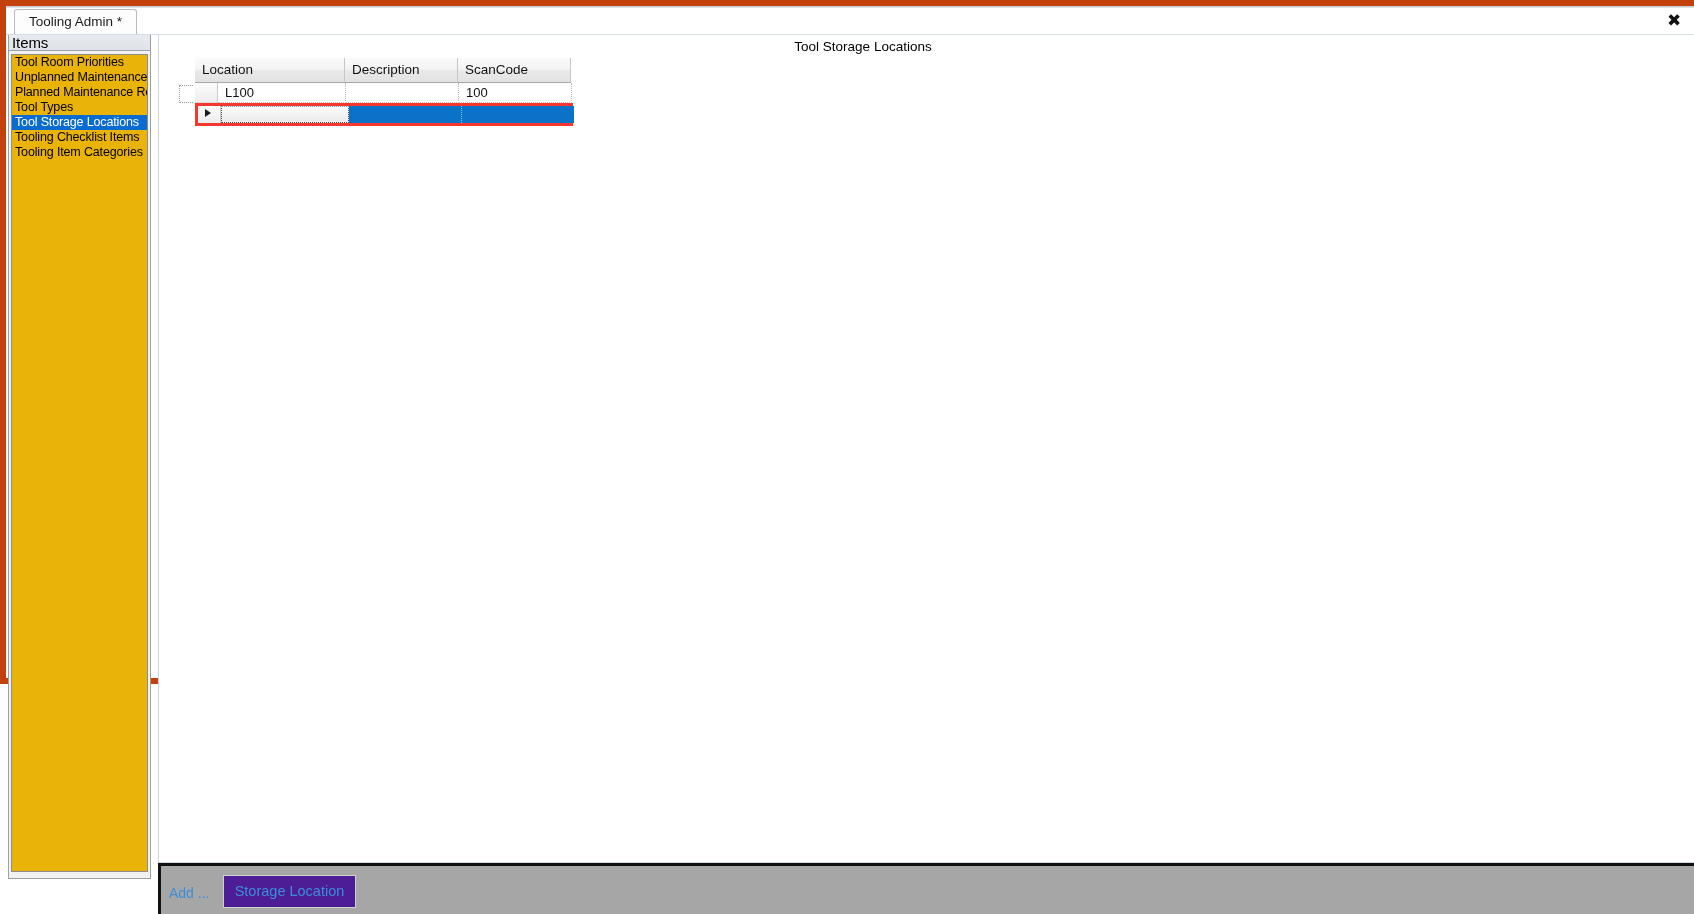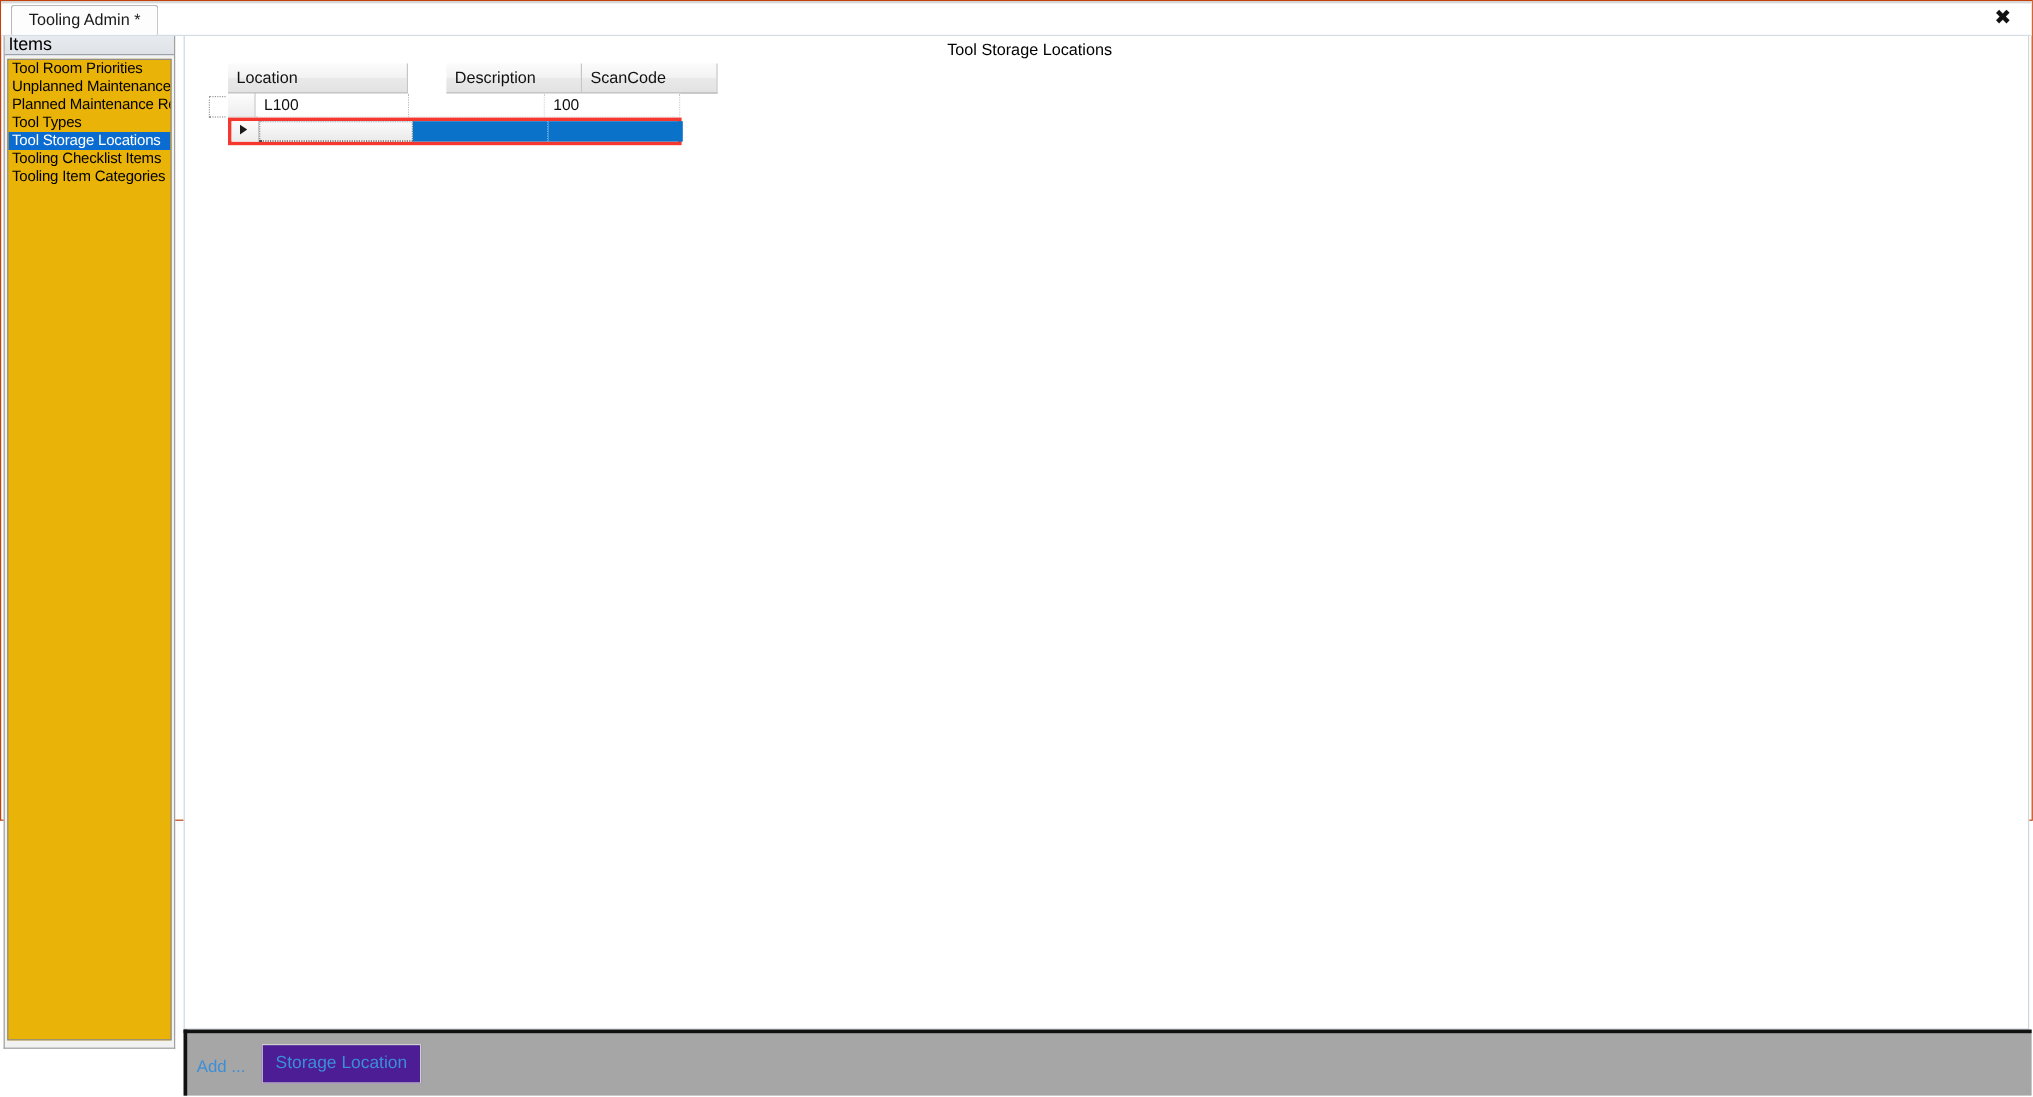--- a/index.html
+++ b/index.html
@@ -17,21 +17,21 @@
     position: relative;
   }
 
   
   #app-window {
     position: absolute;
     left: 0; top: 0;
     width: 1694px;
     height: 684px;
     box-sizing: border-box;
-    border: 1px solid #c2410c;
+    border: 6px solid #c2410c;
     background: #ffffff;
   }
 
   
   #tab-strip {
     position: absolute;
     left: 0; top: 0;
     width: 1692px;
     height: 29px;
     background: #ffffff;
@@ -178,21 +178,21 @@
     padding-left: 7px;
     font-size: 13.5px;
     color: #111111;
     background: linear-gradient(#fbfbfb 0%, #f3f3f3 48%, #e9e9e9 52%, #e2e2e2 100%);
     border-right: 1px solid #c6c6c6;
     border-bottom: 1px solid #a8a8a8;
     white-space: nowrap;
     cursor: pointer;
   }
   .col-location { width: 150px; flex: 0 0 150px; }
-  .col-description { width: 113px; flex: 0 0 113px; margin-left: 32px; }
+  .col-description { width: 113px; flex: 0 0 113px; }
   .col-scancode { width: 113px; flex: 0 0 113px; }
 
   .grid-row {
     display: flex;
     height: 20px;
     position: relative;
   }
   .row-tree {
     width: 20px;
     flex: 0 0 20px;

